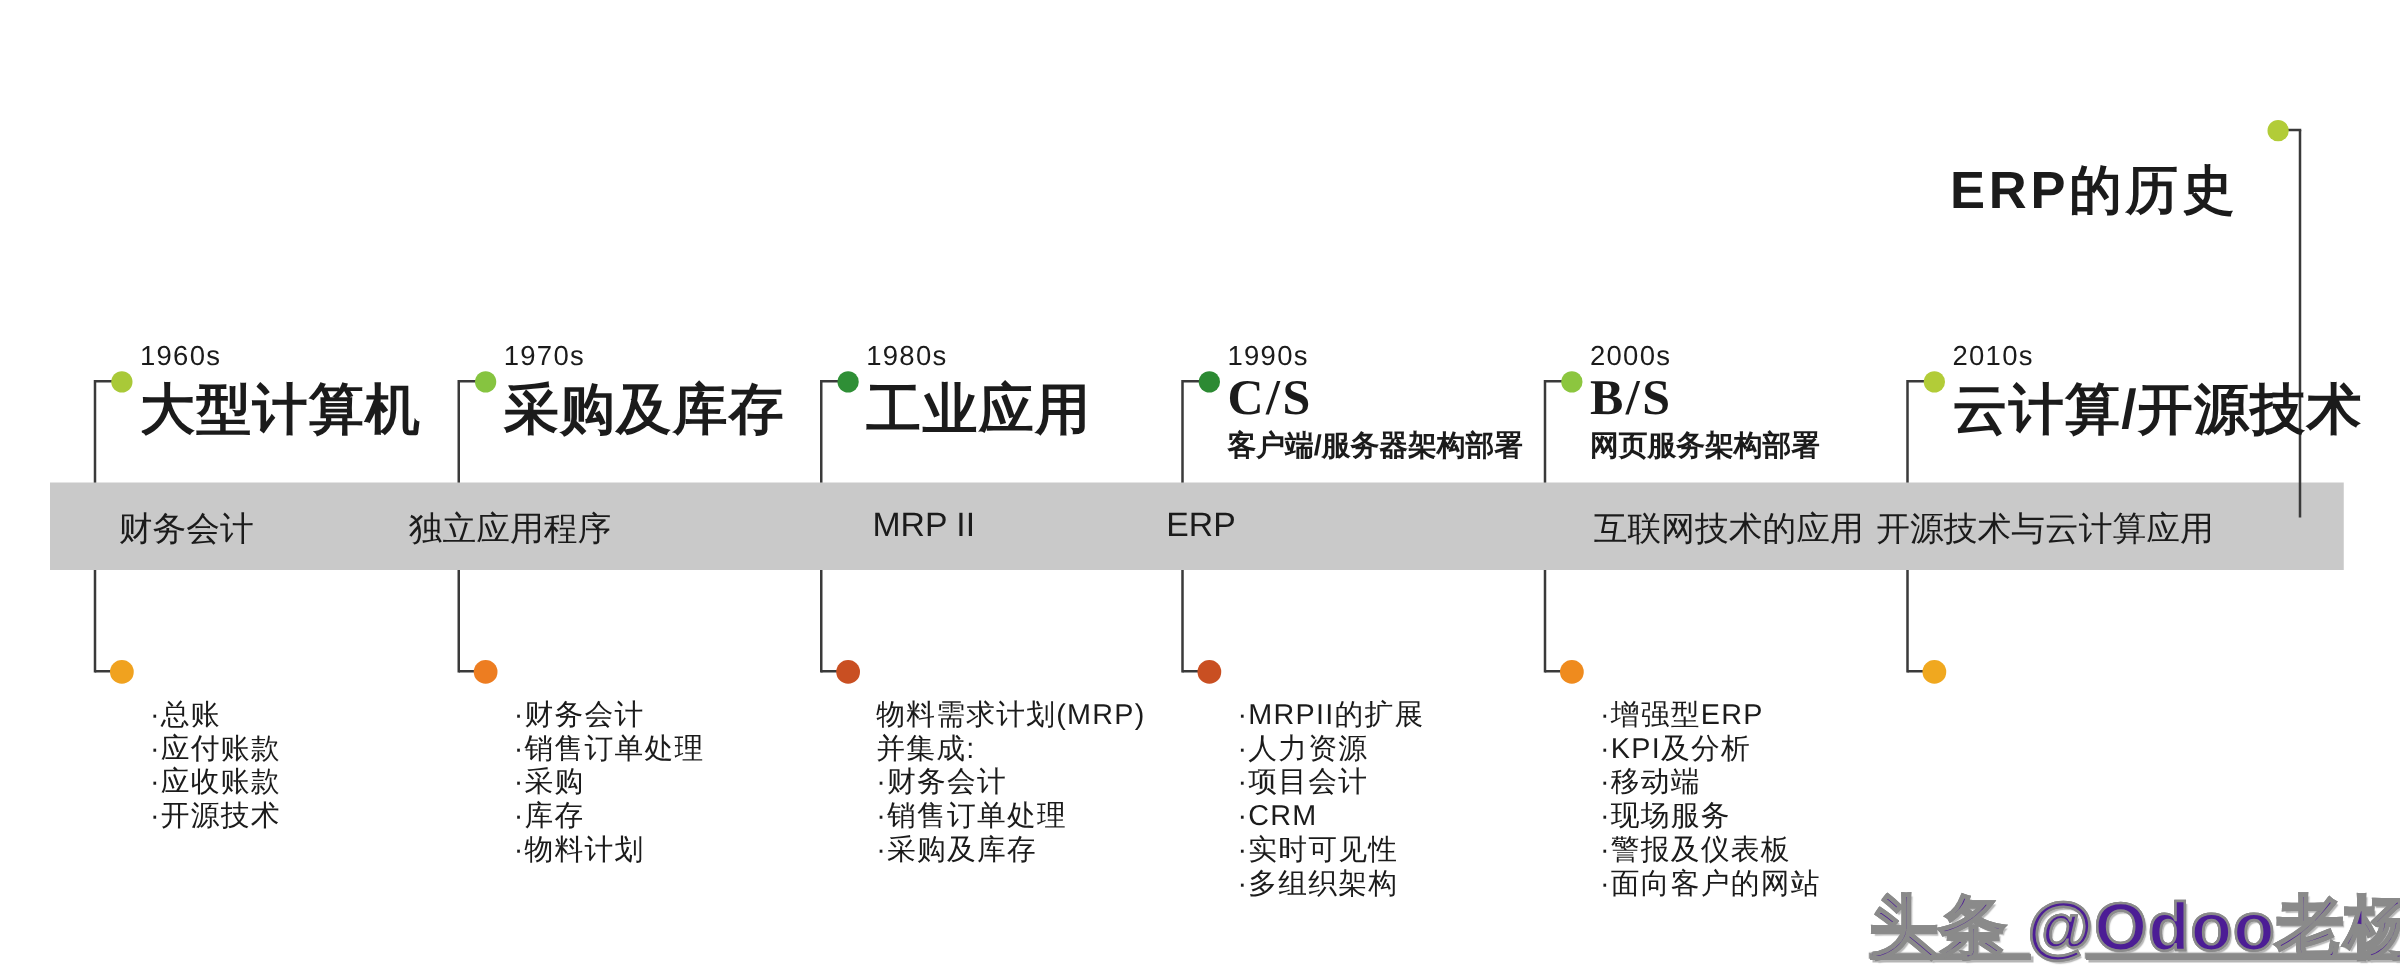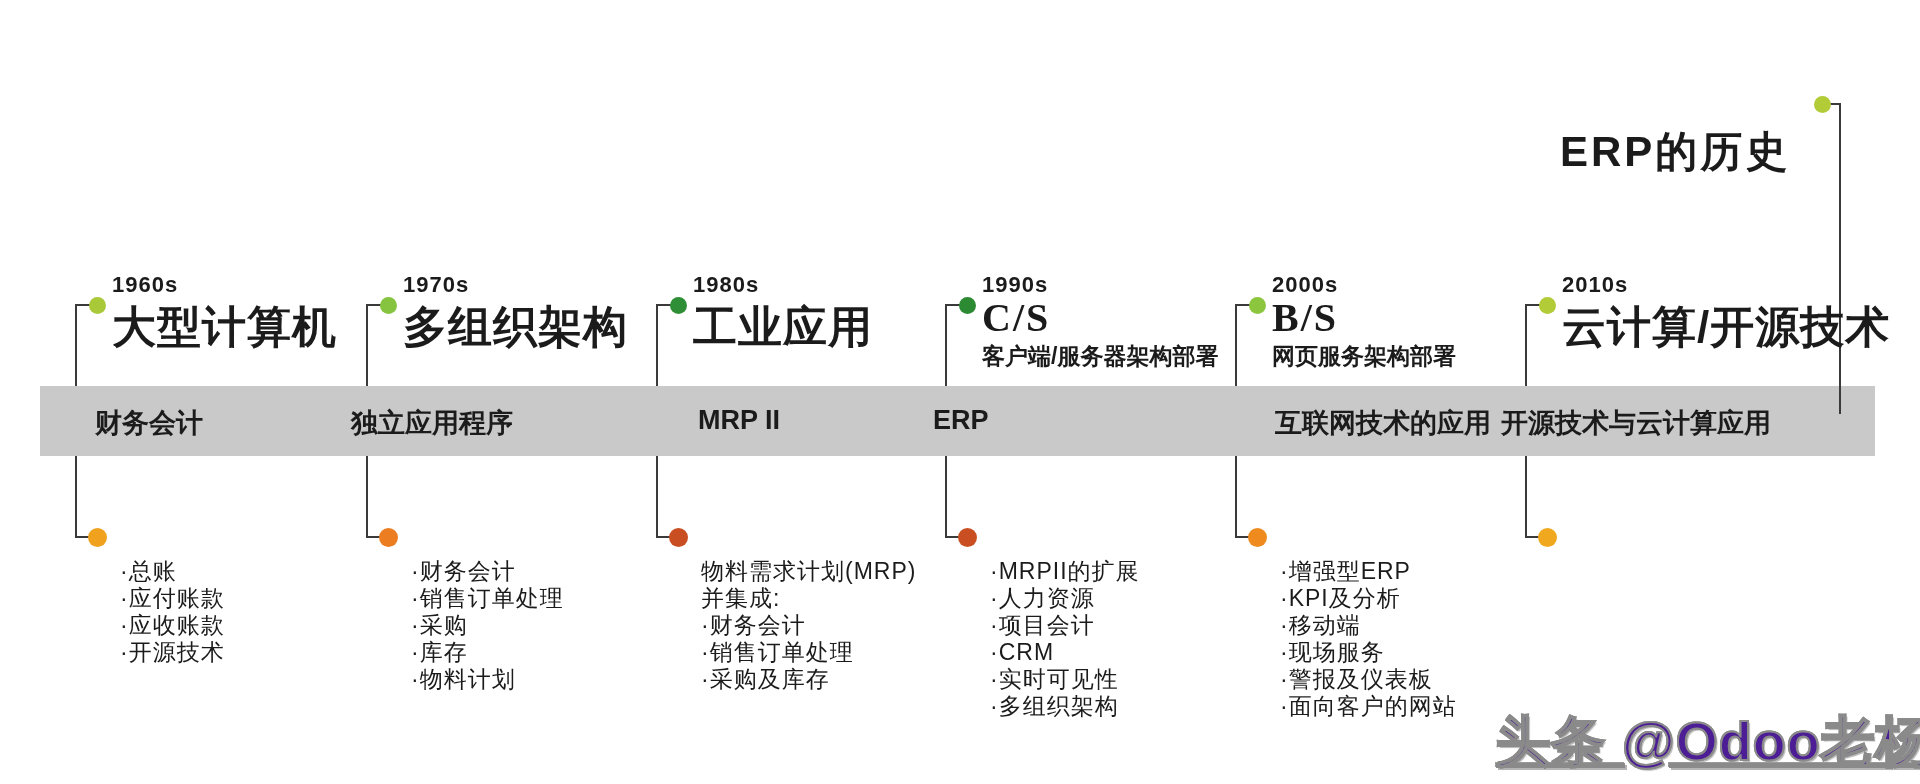--- a/index.html
+++ b/index.html
@@ -1,36 +1,36 @@
 <!DOCTYPE html>
 <html><head>
 <meta charset="utf-8">
 <style>
   * { margin:0; padding:0; box-sizing:border-box; }
   html,body { width:1920px; height:784px; background:#ffffff; overflow:hidden; }
   body { position:relative; font-family:"Liberation Sans","DejaVu Sans",sans-serif; color:#1b1b1b; }
 
   
   #band { position:absolute; left:40px; top:386px; width:1835px; height:70px; z-index:2; background:#c9c9c9; }
-  .band-label { position:absolute; top:405px; z-index:3; font-size:27px; font-weight:700; white-space:nowrap; }
-  .bl1{left:95px} .bl2{left:351px} .bl3{left:698px} .bl4{left:933px} .bl5{left:1275px} .bl6{left:1501px}
+  .band-label { position:absolute; top:405px; z-index:3; font-size:27px; font-weight:400; white-space:nowrap; }
+  .bl1{left:95px} .bl2{left:327px} .bl3{left:698px} .bl4{left:933px} .bl5{left:1275px} .bl6{left:1501px}
 
   
   .column { position:absolute; top:0; width:290px; height:100%; }
   .c1{left:76px} .c2{left:367px} .c3{left:657px} .c4{left:946px} .c5{left:1236px} .c6{left:1526px}
 
   .vline { position:absolute; left:-1px; top:304px; width:2px; height:234px; background:#3a3a3a; z-index:1; }
   .hline { position:absolute; height:2px; background:#3a3a3a; z-index:1; }
   .top-h { left:0; top:304px; width:21px; }
   .bot-h { left:0; top:536px; width:21px; }
   .dot { position:absolute; border-radius:50%; z-index:4; }
   .top-dot { left:13px; top:297px; width:17px; height:17px; }
   .list-dot { left:12px; top:528px; width:19px; height:19px; }
 
-  .year   { position:absolute; left:36px; top:272px; z-index:4; font-size:22px; font-weight:700; letter-spacing:1px; white-space:nowrap; }
+  .year   { position:absolute; left:36px; top:272px; z-index:4; font-size:22px; font-weight:400; letter-spacing:1px; white-space:nowrap; }
   .ctitle { position:absolute; left:36px; top:298px; z-index:4; font-size:44px; font-weight:700; letter-spacing:1px; white-space:nowrap; }
   .ctitle.latin { font-size:40px; top:294px; letter-spacing:2px;font-family:Liberation Serif, serif; }
   .subtitle { position:absolute; left:36px; top:341px; z-index:4; font-size:23px; font-weight:700; white-space:nowrap; }
 
   .items { position:absolute; left:44px; top:523px; z-index:4; list-style:none;margin-top:35px; }
   .items li { font-size:23px; line-height:27px; white-space:nowrap; letter-spacing:1px; }
 
   
   #main-title { position:absolute; left:1560px; top:124px; z-index:4; font-size:42px; font-weight:800; letter-spacing:3px; white-space:nowrap; }
   #title-dot { position:absolute; left:1814px; top:96px; width:17px; height:17px; border-radius:50%; z-index:4; }
@@ -72,21 +72,21 @@
       <li>·应收账款</li>
       <li>·开源技术</li>
     </ul>
 </div>
 
 <div class="column c2">
   <span class="vline"></span>
   <span class="hline top-h"></span>
   <span class="dot top-dot" style="background-color: rgb(134, 196, 64);"></span>
   <div class="year">1970s</div>
-  <div class="ctitle">多组织架构</div>
+  <div class="ctitle">采购及库存</div>
   <span class="hline bot-h"></span>
   <span class="dot list-dot" style="background-color: rgb(237, 125, 33);"></span>
   <ul class="items">
       <li>·财务会计</li>
       <li>·销售订单处理</li>
       <li>·采购</li>
       <li>·库存</li>
       <li>·物料计划</li>
     </ul>
 </div>

